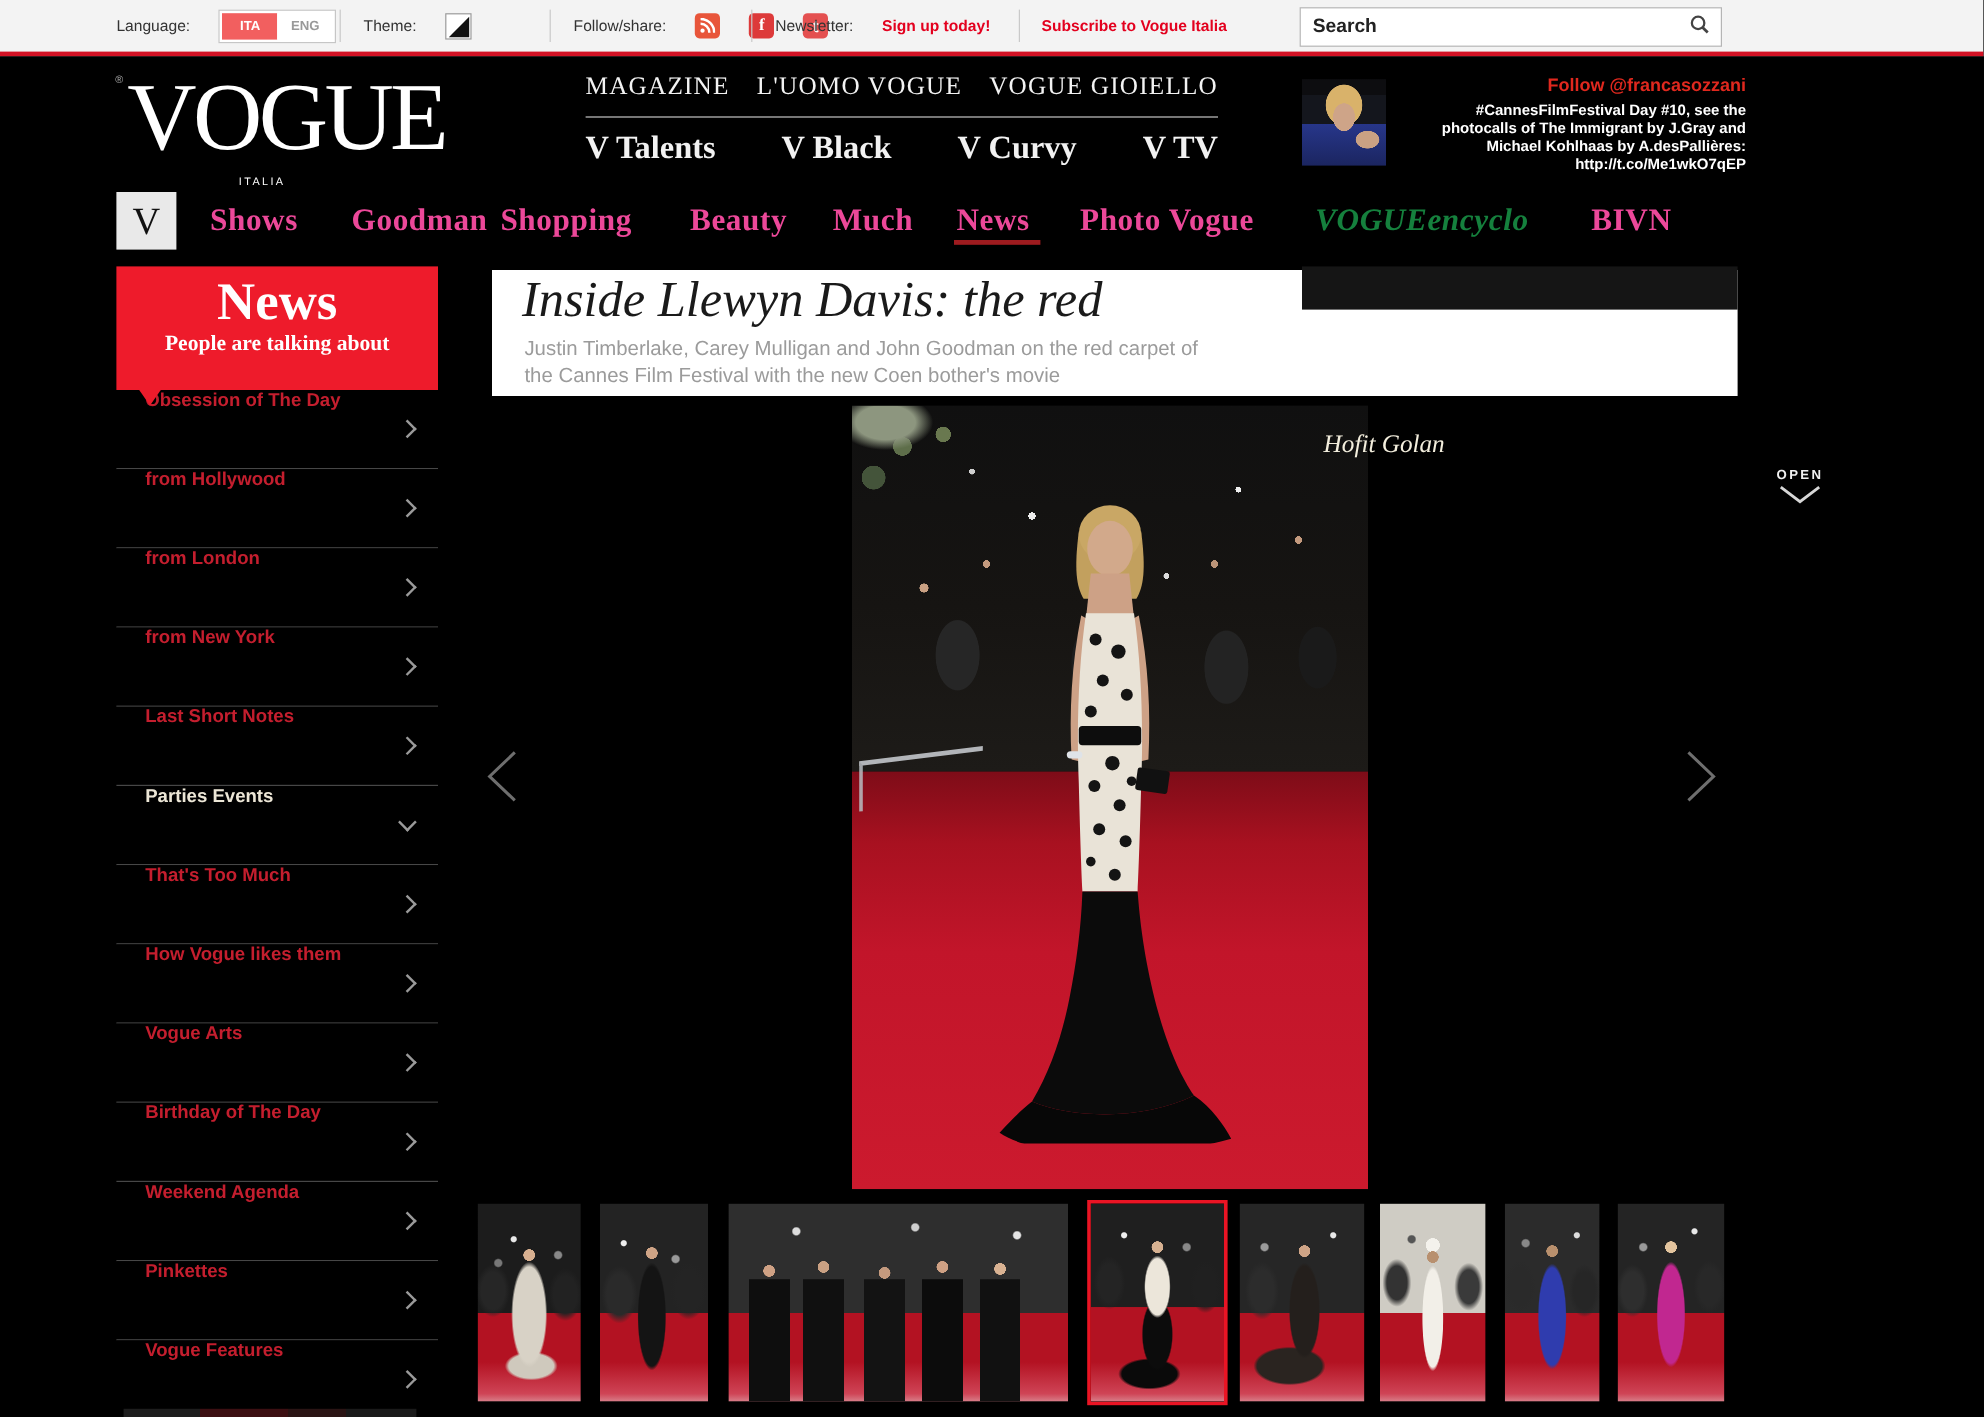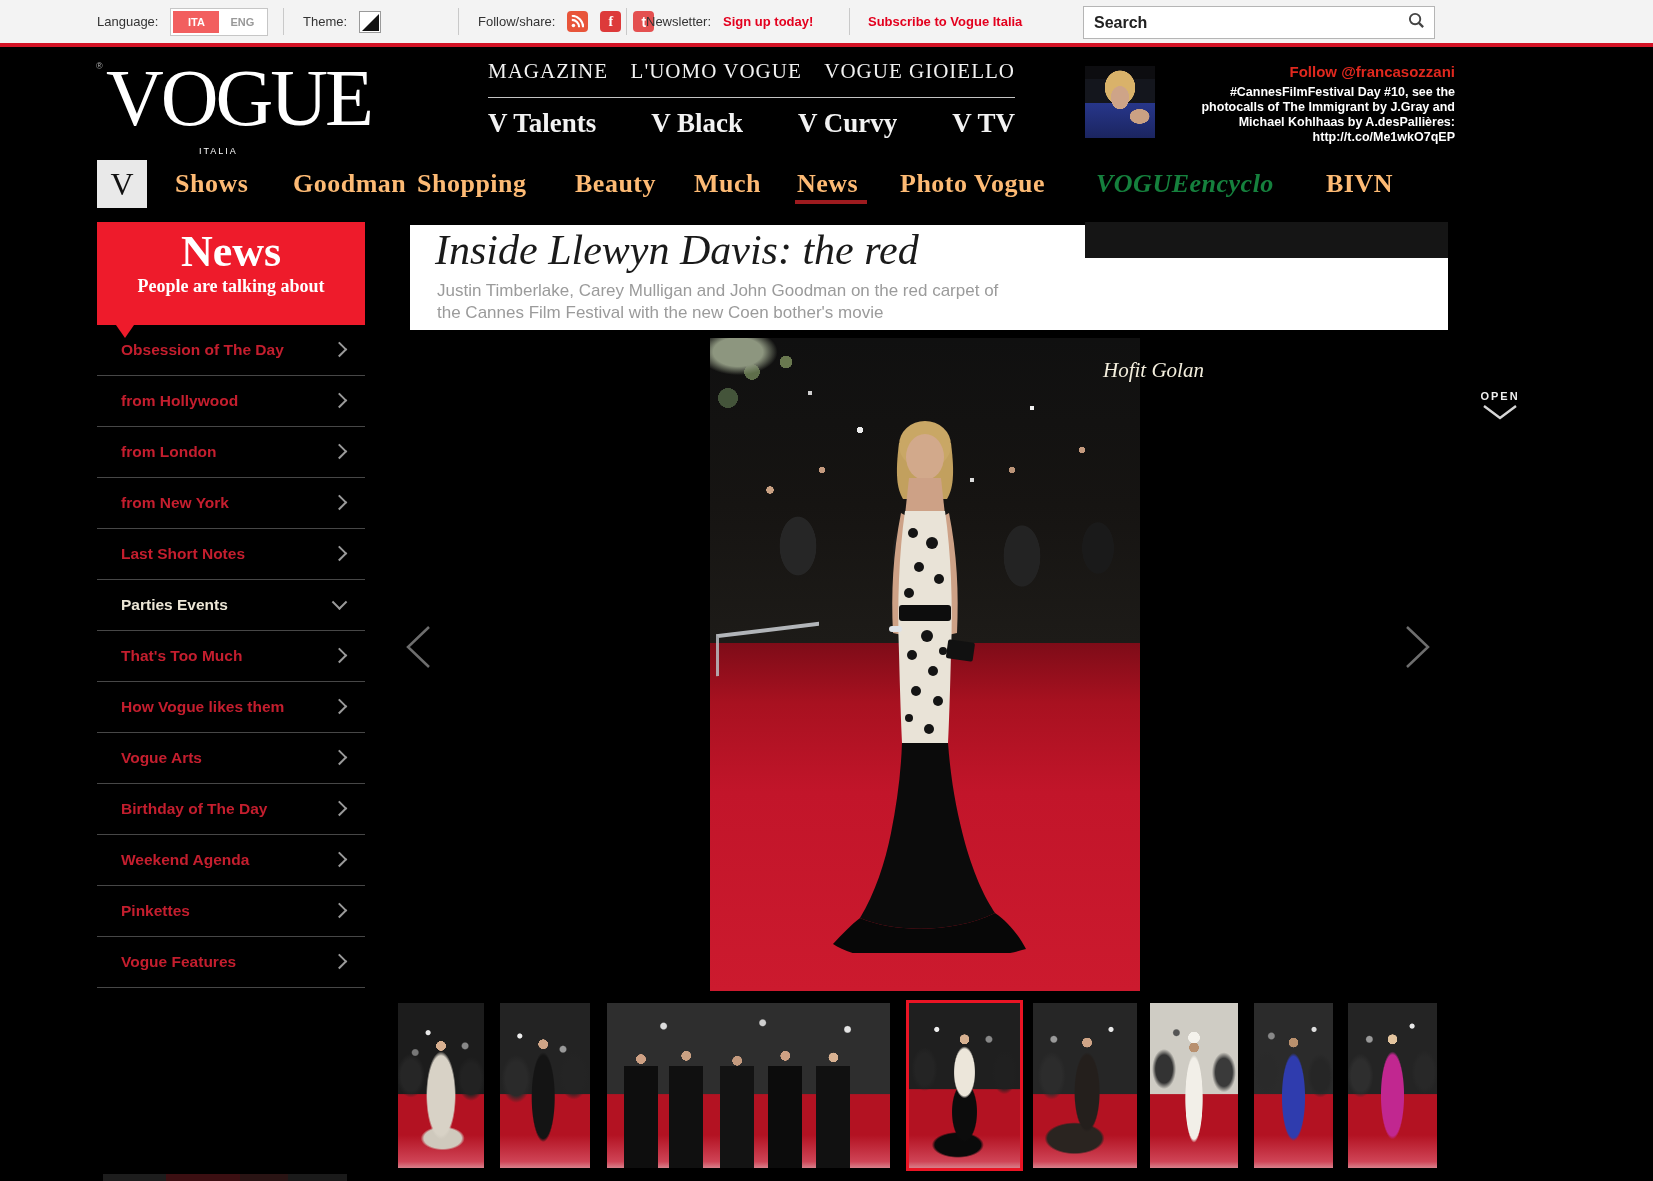--- a/index.html
+++ b/index.html
@@ -2,21 +2,21 @@
 <html><head>
 <meta charset="utf-8">
 <style>
   * { margin:0; padding:0; box-sizing:content-box; }
   html,body { width:1653px; height:1181px; background:#000; overflow:hidden; }
   body { position:relative; font-family:"Liberation Sans","DejaVu Sans",sans-serif; }
   .serif { font-family:"Liberation Serif","DejaVu Serif",serif; }
 
   
   .topbar { position:absolute; left:0; top:0; width:1653px; height:43px; background:#f3f3f3; border-bottom:4px solid #d41225; }
-  .tb-group { position:absolute; top:0; height:43px; display:flex; align-items:center; gap:12px; font-size:13px; color:#333; }
+  .tb-group { position:absolute; top:0; height:43px; display:flex; align-items:center; gap:24px; font-size:13px; color:#333; }
   .tb-divider { position:absolute; top:8px; width:1px; height:27px; background:#c9c9c9; }
   .lang-toggle { display:flex; border:1px solid #c6c6c6; background:#fff; padding:2px; }
   .lang-btn { width:46px; height:22px; line-height:22px; text-align:center; font-size:11px; font-weight:bold; cursor:pointer; }
   .lang-btn.active { background:#f25f5f; color:#fff; }
   .lang-btn.idle { background:#fff; color:#999; }
   .theme-swatch { width:20px; height:20px; background:#fff; border:1px solid #9a9a9a; position:relative; cursor:pointer; }
   .theme-swatch .tri { position:absolute; right:1px; bottom:1px; width:0; height:0; border-bottom:17px solid #111; border-left:17px solid transparent; }
   .soc-icon { width:21px; height:21px; border-radius:4px; color:#fff; font-weight:bold; font-size:14px; display:flex; align-items:center; justify-content:center; cursor:pointer; }
   .soc-rss { background:#e8553a; }
   .soc-fb  { background:#dd3a3a; font-family:"Liberation Serif",serif; }
@@ -45,37 +45,37 @@
       radial-gradient(ellipse 25px 28px at 50% 30%, #d9b26a 60%, transparent 62%),
       radial-gradient(ellipse 24px 18px at 78% 70%, #caa183 40%, transparent 42%),
       linear-gradient(180deg, #0d0d10 0 18%, #14161d 18% 52%, #27368a 52%, #1b2560 100%); }
   .tw-text { margin-left:88px; width:282px; }
   .tw-follow { color:#e0281e; font-size:15px; font-weight:bold; margin-bottom:5px; cursor:pointer; }
   .tw-tweet { color:#fff; font-size:12.5px; font-weight:bold; line-height:15px; }
 
   
   .nav { position:absolute; left:0; top:160px; width:1653px; height:48px; background:#000; }
   .v-box { position:absolute; left:97px; top:0; width:50px; height:48px; background:#e9e9e9; color:#111; font-size:32px; display:flex; align-items:center; justify-content:center; cursor:pointer; }
-  .nav-item { position:absolute; top:0; height:48px; display:flex; align-items:center; color:#fdba74; font-size:26px; font-weight:bold; letter-spacing:0.5px; cursor:pointer; }
+  .nav-item { position:absolute; top:0; height:48px; display:flex; align-items:center; color:#ec4899; font-size:26px; font-weight:bold; letter-spacing:0.5px; cursor:pointer; }
   .nav-item.encyclo { color:#15803d;font-style:italic; }
   .news-underline { position:absolute; left:795px; top:40px; width:72px; height:4px; background:#9e1b1f; }
 
   
   .band { position:absolute; left:410px; top:225px; width:1038px; height:105px; background:#fff; }
   .band-notch { position:absolute; left:1085px; top:222px; width:363px; height:36px; background:#151515; }
   .headline { position:absolute; left:435px; top:226px; font-style:italic; font-size:42px; color:#1a1a1a; white-space:nowrap; }
   .subhead { position:absolute; left:437px; top:280px; font-size:17px; color:#9b9b9b; line-height:22px; }
   .section-box { position:absolute; left:97px; top:222px; width:268px; height:103px; background:#ee1b2b; text-align:center; color:#fff; cursor:pointer; }
   .section-name { font-size:44px; font-weight:bold; margin-top:6px; line-height:48px; }
   .section-tagline { font-size:18px; font-weight:bold; }
   .section-notch { position:absolute; left:116px; top:325px; width:0; height:0; border-left:9px solid transparent; border-right:9px solid transparent; border-top:13px solid #ee1b2b; z-index:3; }
 
   
   .sidebar { position:absolute; left:97px; top:325px; width:268px; }
-  .sb-item { position:relative; height:51px; border-bottom:1px solid #474747; display:flex; align-items:center; padding-left:24px; box-sizing:border-box; color:#c41e2e; font-size:15.5px; font-weight:bold; cursor:pointer; background:#000; }
+  .sb-item { position:relative; height:66px; border-bottom:1px solid #474747; display:flex; padding-left:24px; box-sizing:border-box; color:#c41e2e; font-size:15.5px; font-weight:bold; cursor:pointer; background:#000; }
   .sb-item .chev { position:absolute; right:20px; top:50%; width:9px; height:9px; border-top:2px solid #9a9a9a; border-right:2px solid #9a9a9a; transform:translateY(-55%) rotate(45deg); }
   .sb-item.open { color:#ece6d6; }
   .sb-item.open .chev { transform:translateY(-75%) rotate(135deg); }
 
   
   .photo { position:absolute; left:710px; top:338px; width:430px; height:653px; background:#0c0c0c; overflow:hidden; cursor:pointer; }
   .ph-crowd { position:absolute; left:0; top:0; width:430px; height:305px;
     background:
       radial-gradient(ellipse 55px 32px at 28px 14px, #8d967f 45%, transparent 72%),
       radial-gradient(circle 11px at 42px 34px, #5e6e4a 70%, transparent 72%),

